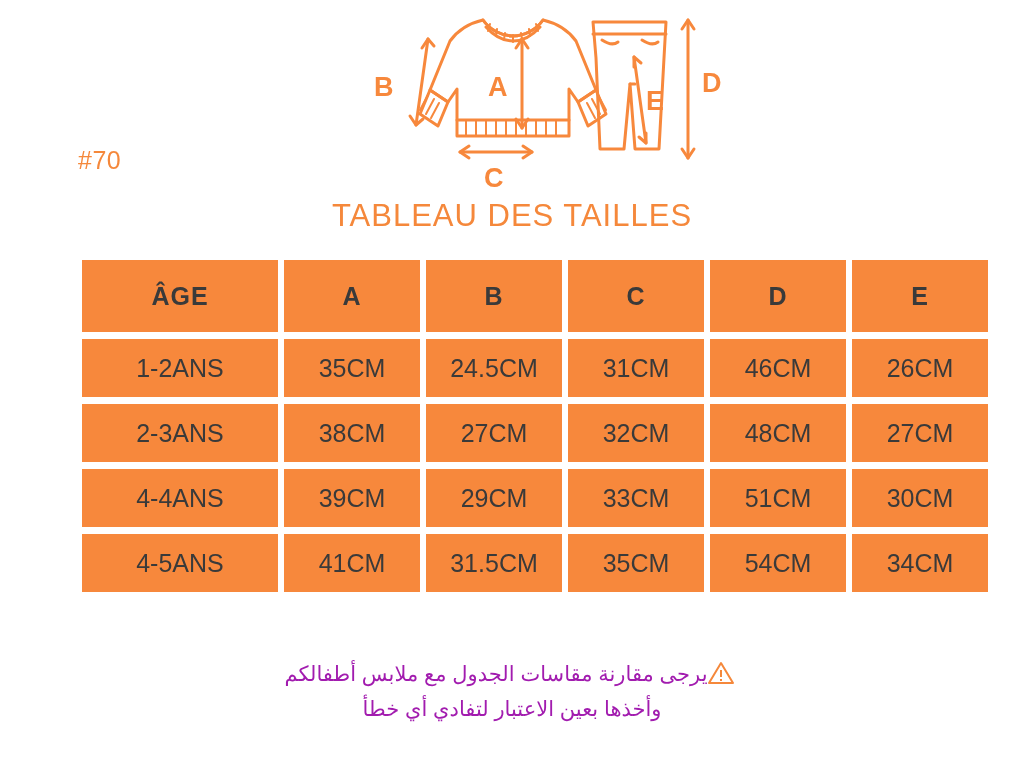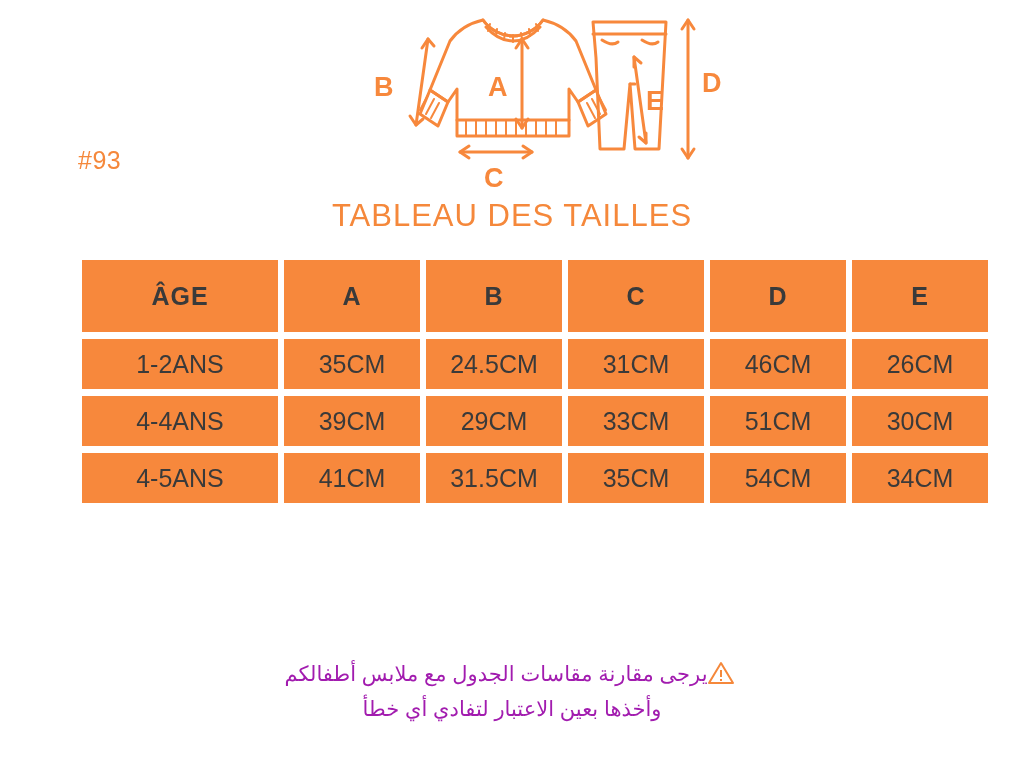--- a/index.html
+++ b/index.html
@@ -61,21 +61,21 @@
     width: 872px;
     table-layout: fixed;
   }
   table.size-table th,
   table.size-table td {
     background: #f7883c;
     color: #3a3a3a;
     text-align: center;
     font-weight: normal;
     font-size: 25px;
-    height: 50px;
+    height: 58px;
     padding: 0;
     vertical-align: middle;
     white-space: nowrap;
   }
   table.size-table thead th {
     height: 72px;
     font-size: 25px;
     letter-spacing: 1px;
     font-weight: bold;
   }
@@ -184,21 +184,21 @@
       <g fill="#f7883c" font-family="Liberation Sans, sans-serif" font-size="27" font-weight="bold">
         <text x="24" y="90">B</text>
         <text x="138" y="90">A</text>
         <text x="134" y="181">C</text>
         <text x="352" y="86">D</text>
         <text x="296" y="104">E</text>
       </g>
     </svg>
   </div>
 
-  <div class="ref-code">#93</div>
+  <div class="ref-code">#70</div>
 
   <div class="title">TABLEAU DES TAILLES</div>
 
   <div class="table-wrap">
     <table class="size-table">
       <colgroup>
         <col class="c-age">
         <col class="c-val">
           <col class="c-val">
           <col class="c-val">
@@ -216,20 +216,28 @@
         </tr>
       </thead>
       <tbody>
         <tr>
           <td>1-2ANS</td>
           <td>35CM</td>
           <td>24.5CM</td>
           <td>31CM</td>
           <td>46CM</td>
           <td>26CM</td>
+        </tr>
+        <tr>
+          <td>2-3ANS</td>
+          <td>38CM</td>
+          <td>27CM</td>
+          <td>32CM</td>
+          <td>48CM</td>
+          <td>27CM</td>
         </tr>
         <tr>
           <td>4-4ANS</td>
           <td>39CM</td>
           <td>29CM</td>
           <td>33CM</td>
           <td>51CM</td>
           <td>30CM</td>
         </tr>
         <tr>

